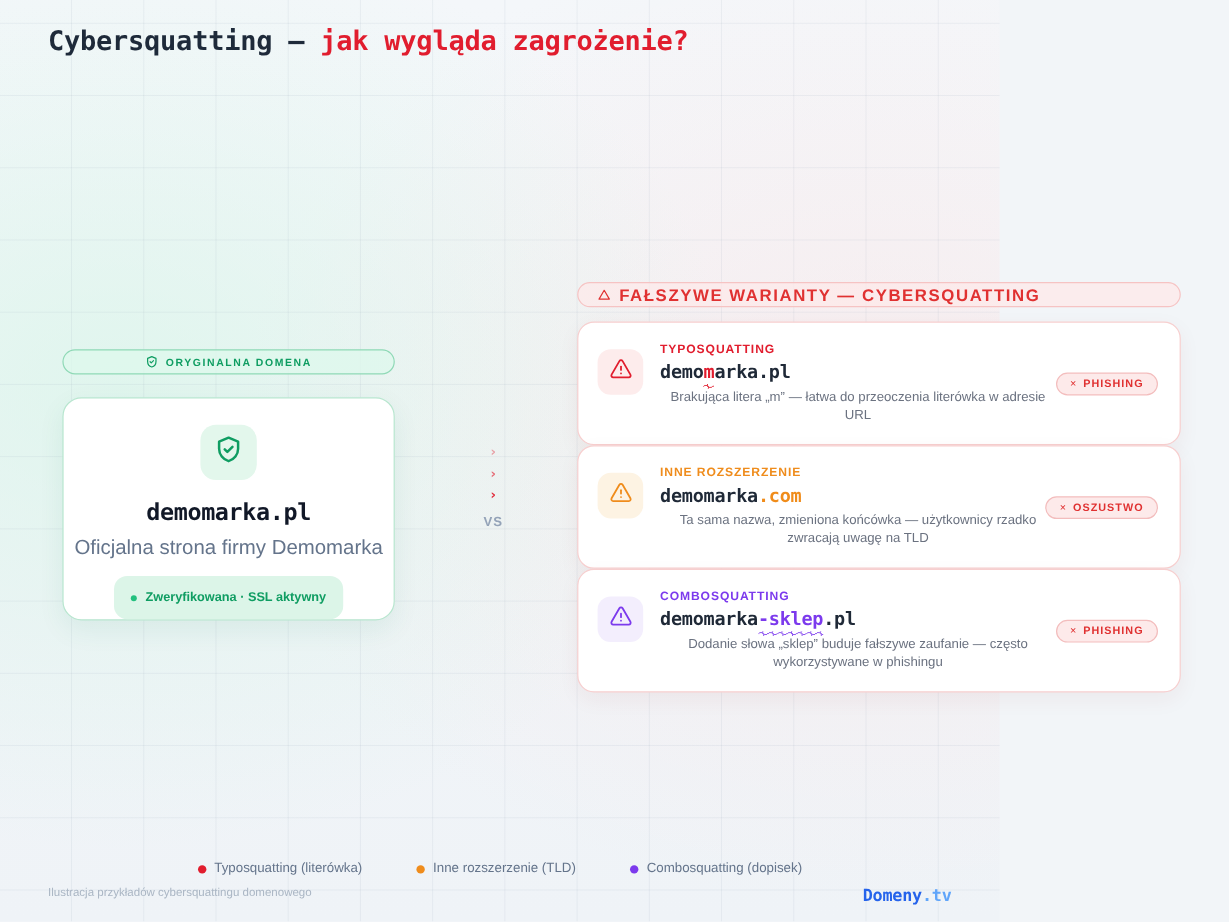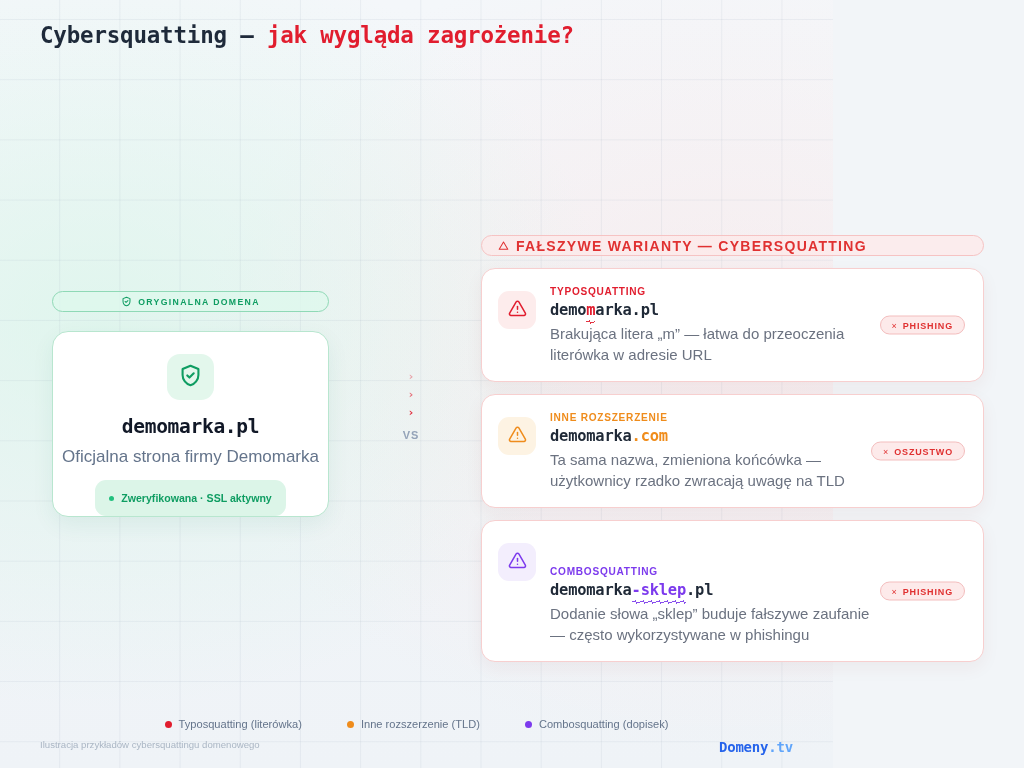--- a/index.html
+++ b/index.html
@@ -105,21 +105,21 @@
 
   
   .fakes { position:absolute; left:481px; top:235px; width:503px; }
   .fakes-header {
     height:21px; border:1px solid #f6c3c3; border-radius:11px;
     background:rgba(254,233,233,0.72);
     display:flex; align-items:center; gap:7px;
     padding-left:16px;
     color:#e03131; font-size:14px; font-weight:bold; letter-spacing:1.3px;
   }
-  .fakes-list { margin-top:12px; display:flex; flex-direction:column; gap:12px; }
+  .fakes-list { margin-top:12px; display:flex; flex-direction:column; }
 
   .fcard {
     background:#fff;
     border:1px solid #f7cfcf;
     border-radius:14px;
     box-shadow:0 6px 18px rgba(120,40,40,0.055);
     padding:16px 16px 16px 16px;
     display:flex; align-items:flex-start; gap:14px;
     position:relative;
     min-height:92px;
@@ -136,21 +136,21 @@
   }
   .fdomain {
     margin-top:4px;
     font-family:"DejaVu Sans Mono", monospace;
     font-size:15.4px; font-weight:bold; color:#1f2937;
     letter-spacing:-0.2px;
     white-space:nowrap;
   }
   .fdesc {
     margin-top:5px;
-    font-size:15px; color:#6b7280; line-height:1.37;
+    font-size:11px; color:#6b7280; line-height:1.37;text-align:center;
   }
   .fbadge {
     position:absolute; right:18px; top:50%; transform:translateY(-50%);
     height:19px; padding:0 11px;
     border:1px solid #f3bdbd; border-radius:10px;
     background:#fdeaea;
     display:flex; align-items:center; gap:5px;
     font-size:9px; font-weight:bold; letter-spacing:0.85px; color:#e03131;
     white-space:nowrap;
   }
@@ -300,21 +300,21 @@
           <div class="ibox" style="background: rgb(243, 238, 253);">
             <span>
               <svg width="19" height="19" viewBox="0 0 24 24" fill="none" stroke-width="1.9" stroke-linecap="round" stroke-linejoin="round" stroke="#7c3aed">
                 <path d="M10.3 3.7 2.1 17.9a2 2 0 0 0 1.7 3h16.4a2 2 0 0 0 1.7-3L13.7 3.7a2 2 0 0 0-3.4 0Z"></path>
                 <path d="M12 9.4v3.6"></path>
                   <path d="M12 16.7h.01"></path>
               </svg>
             </span>
           </div>
           <div class="fbody">
-            <div class="ftype" style="color: rgb(124, 58, 237); margin-top: 28px;">COMBOSQUATTING</div>
+            <div class="ftype" style="color: rgb(124, 58, 237);">COMBOSQUATTING</div>
             <div class="fdomain"><span>demomarka</span><span class="sq hl-purple">-sklep</span><span>.pl</span></div>
             <div class="fdesc">Dodanie słowa „sklep” buduje fałszywe zaufanie — często wykorzystywane w phishingu</div>
           </div>
           <div class="fbadge">
             <span class="x">×</span>
             <span>PHISHING</span>
           </div>
         </div>
 
       </div>

